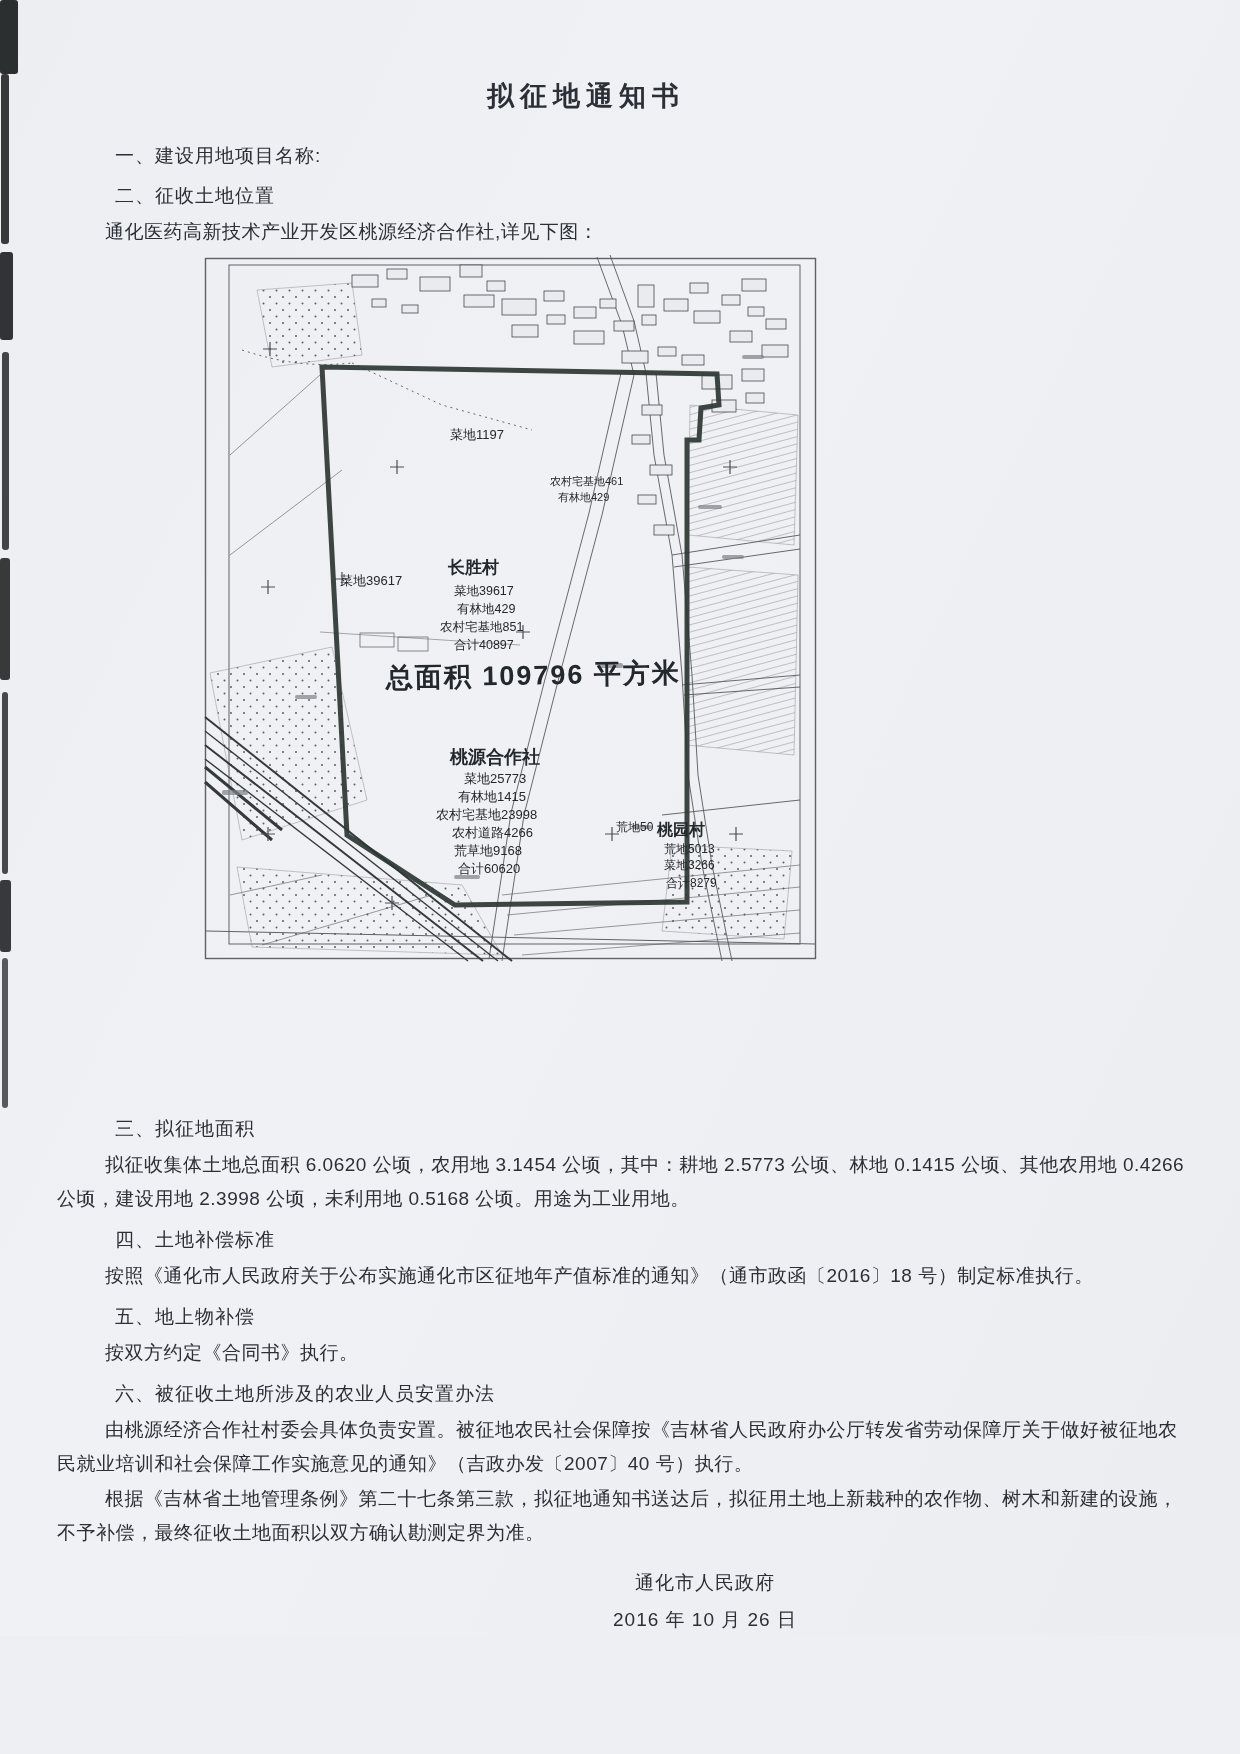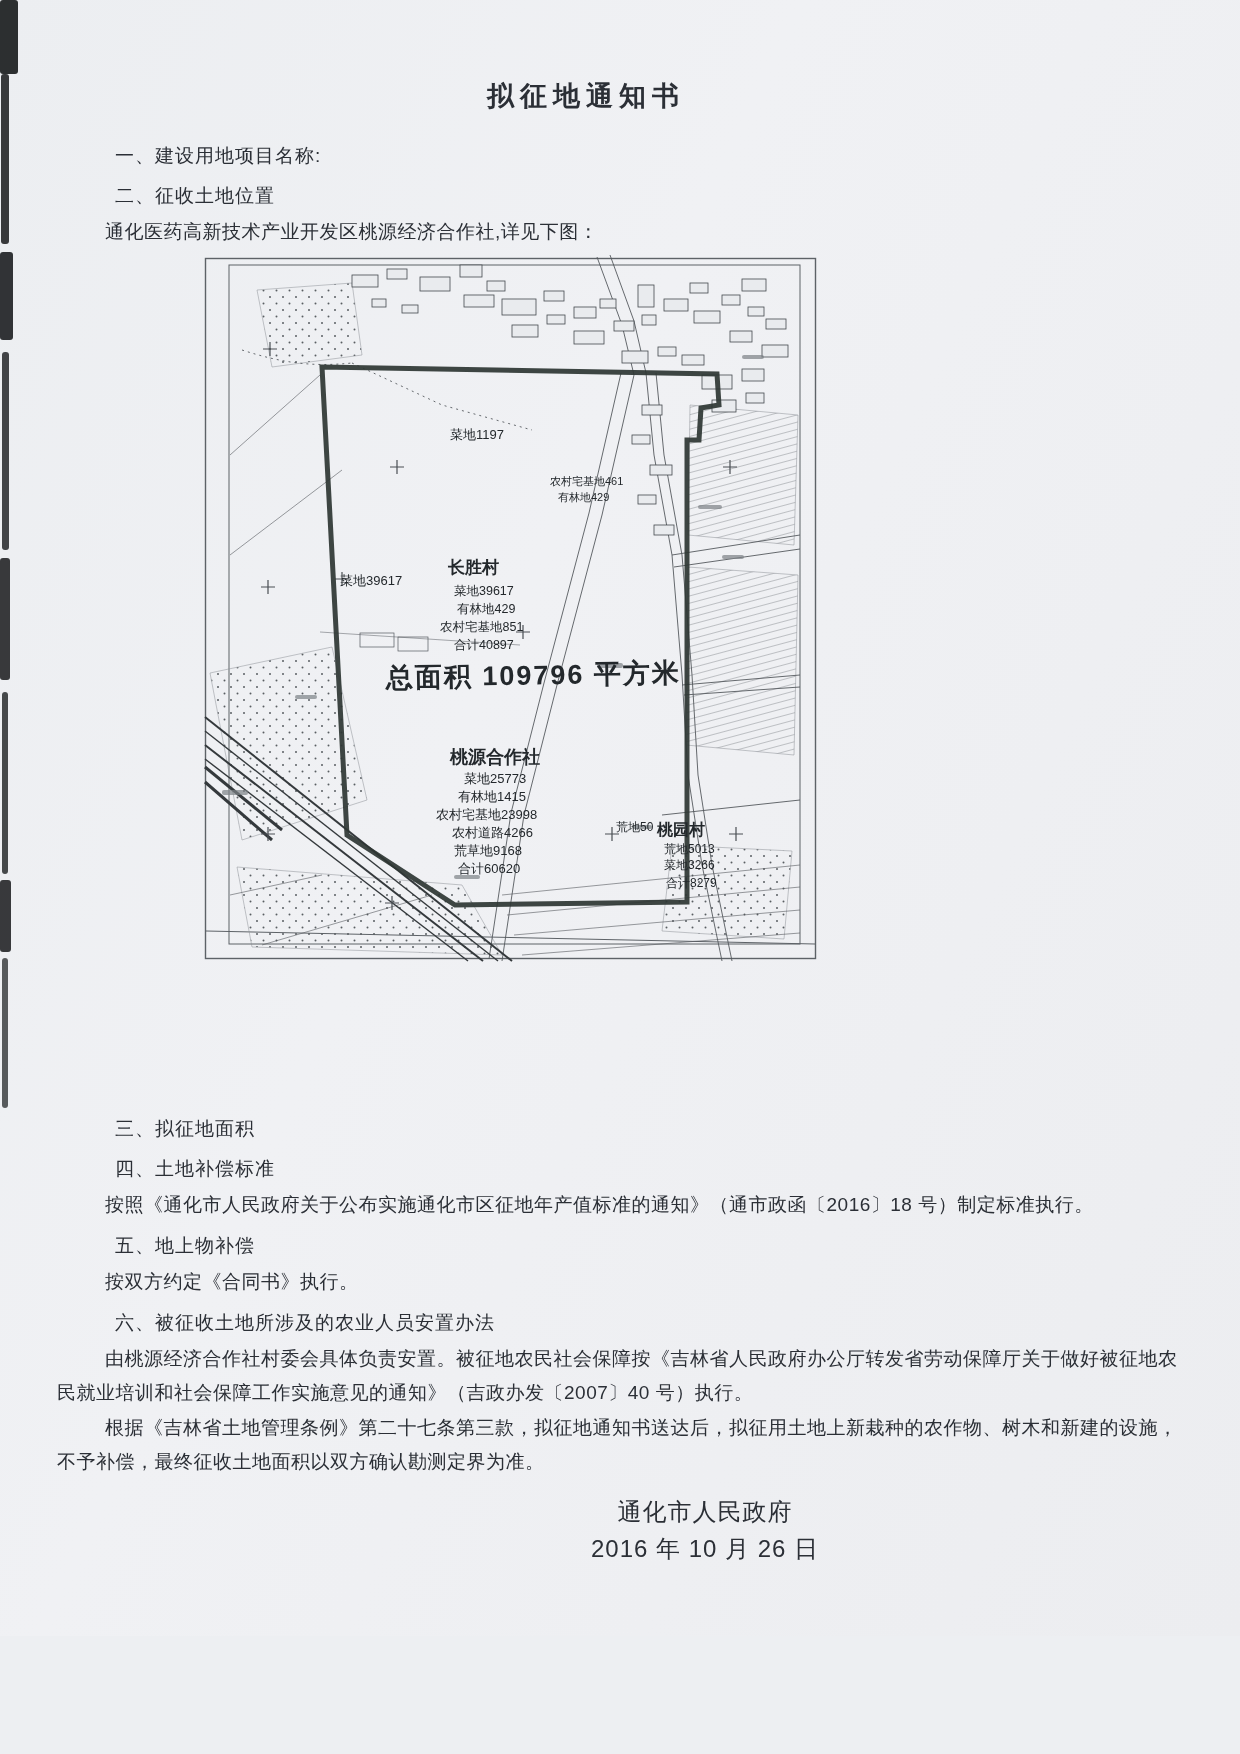--- a/index.html
+++ b/index.html
@@ -36,21 +36,21 @@
   .map-wrap{
     width:618px;height:708px;
     margin:6px 0 150px 145px;
     position:relative;
   }
   .map-wrap svg{display:block;}
   svg text{fill:#23282c;font-family:"Liberation Sans","DejaVu Sans",sans-serif;}
 
   .signature{
     width:430px;margin:14px 0 0 433px;
-    text-align:center;font-size:24px;line-height:37px;letter-spacing:1px;
+    text-align:center;font-size:19px;line-height:37px;letter-spacing:1px;
   }
 </style>
 </head>
 <body>
 
 <div class="page">
 
   <div class="artifact a1"></div>
   <div class="artifact a2"></div>
   <div class="artifact a3"></div>
@@ -225,20 +225,21 @@
           <text x="414" y="576" font-size="12">荒地50</text>
           <text x="455" y="580" font-size="16" font-weight="bold">桃园村</text>
           <text x="462" y="598" font-size="12">荒地5013</text>
           <text x="462" y="614" font-size="12">菜地3266</text>
           <text x="464" y="632" font-size="12">合计8279</text>
         </g>
       </svg>
     </div>
 
     <p class="heading">三、拟征地面积</p>
+    <p class="body">拟征收集体土地总面积 6.0620 公顷，农用地 3.1454 公顷，其中：耕地 2.5773 公顷、林地 0.1415 公顷、其他农用地 0.4266 公顷，建设用地 2.3998 公顷，未利用地 0.5168 公顷。用途为工业用地。</p>
 
     <p class="heading">四、土地补偿标准</p>
     <p class="body">按照《通化市人民政府关于公布实施通化市区征地年产值标准的通知》（通市政函〔2016〕18 号）制定标准执行。</p>
 
     <p class="heading">五、地上物补偿</p>
     <p class="body">按双方约定《合同书》执行。</p>
 
     <p class="heading">六、被征收土地所涉及的农业人员安置办法</p>
     <p class="body">由桃源经济合作社村委会具体负责安置。被征地农民社会保障按《吉林省人民政府办公厅转发省劳动保障厅关于做好被征地农民就业培训和社会保障工作实施意见的通知》（吉政办发〔2007〕40 号）执行。</p>
     <p class="body">根据《吉林省土地管理条例》第二十七条第三款，拟征地通知书送达后，拟征用土地上新栽种的农作物、树木和新建的设施，不予补偿，最终征收土地面积以双方确认勘测定界为准。</p>

